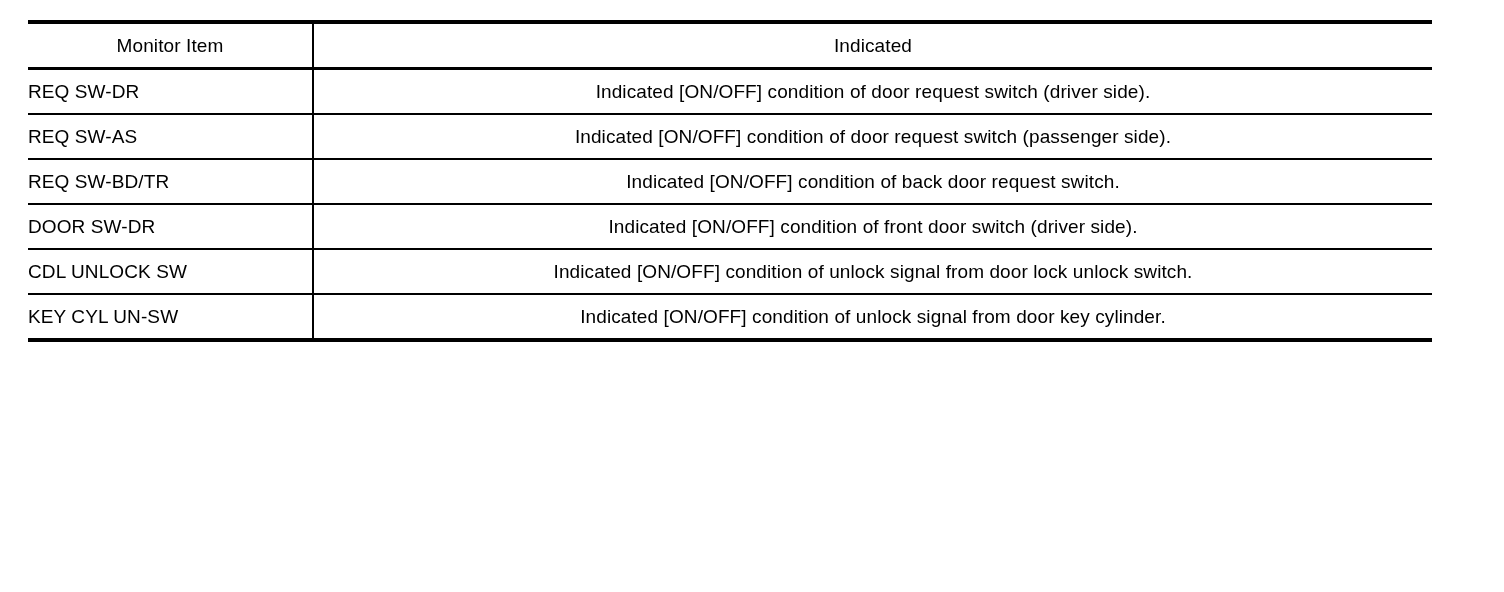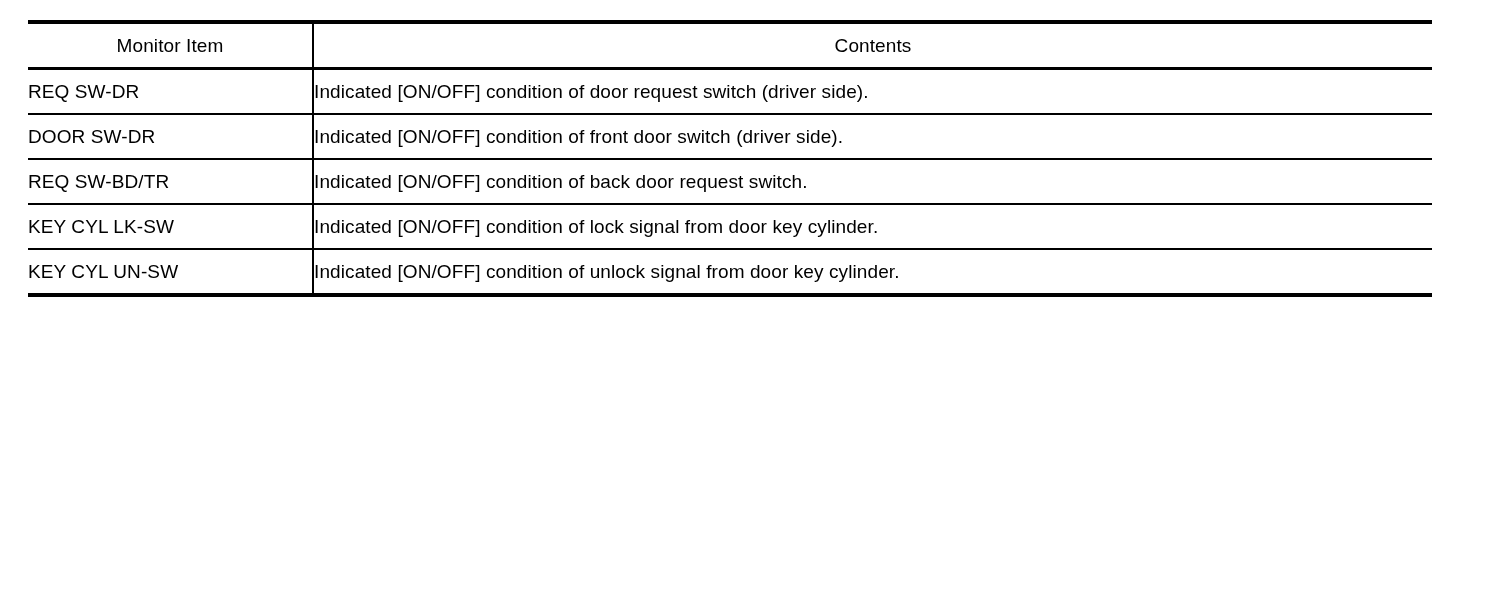--- a/index.html
+++ b/index.html
@@ -83,21 +83,21 @@
 
   th.cell-item { padding-right: 2px; }
 
   
   td.cell-item {
     text-align: left;
     padding-left: 20px;
   }
 
   td.cell-contents {
-    text-align: left;
+    text-align: center;
     padding-left: 18px;
   }
 
   .header-label,
   .item-label,
   .contents-text {
     display: inline-block;
   }
 </style>
 </head>
@@ -109,41 +109,45 @@
       <colgroup>
         <col class="col-item">
         <col class="col-contents">
       </colgroup>
       <thead>
         <tr class="header-row">
           <th class="cell-item">
             <span class="header-label">Monitor Item</span>
           </th>
           <th class="cell-contents">
-            <span class="header-label">Contents</span>
+            <span class="header-label">Indicated</span>
           </th>
         </tr>
       </thead>
       <tbody id="table-body">
 
       <tr class="data-row">
             <td class="cell-item"><span class="item-label">REQ SW-DR</span></td>
             <td class="cell-contents"><span class="contents-text">Indicated [ON/OFF] condition of door request switch (driver side).</span></td>
           </tr>
           <tr class="data-row">
-            <td class="cell-item"><span class="item-label">DOOR SW-DR</span></td>
-            <td class="cell-contents"><span class="contents-text">Indicated [ON/OFF] condition of front door switch (driver side).</span></td>
+            <td class="cell-item"><span class="item-label">REQ SW-AS</span></td>
+            <td class="cell-contents"><span class="contents-text">Indicated [ON/OFF] condition of door request switch (passenger side).</span></td>
           </tr>
           <tr class="data-row">
             <td class="cell-item"><span class="item-label">REQ SW-BD/TR</span></td>
             <td class="cell-contents"><span class="contents-text">Indicated [ON/OFF] condition of back door request switch.</span></td>
           </tr>
           <tr class="data-row">
-            <td class="cell-item"><span class="item-label">KEY CYL LK-SW</span></td>
-            <td class="cell-contents"><span class="contents-text">Indicated [ON/OFF] condition of lock signal from door key cylinder.</span></td>
+            <td class="cell-item"><span class="item-label">DOOR SW-DR</span></td>
+            <td class="cell-contents"><span class="contents-text">Indicated [ON/OFF] condition of front door switch (driver side).</span></td>
+          </tr>
+          <tr class="data-row">
+            <td class="cell-item"><span class="item-label">CDL UNLOCK SW</span></td>
+            <td class="cell-contents"><span class="contents-text">Indicated [ON/OFF] condition of unlock signal from door lock unlock switch.</span></td>
           </tr>
           <tr class="data-row last-row">
             <td class="cell-item"><span class="item-label">KEY CYL UN-SW</span></td>
             <td class="cell-contents"><span class="contents-text">Indicated [ON/OFF] condition of unlock signal from door key cylinder.</span></td>
           </tr>
         </tbody>
     </table>
   </div>
 </div>
 

